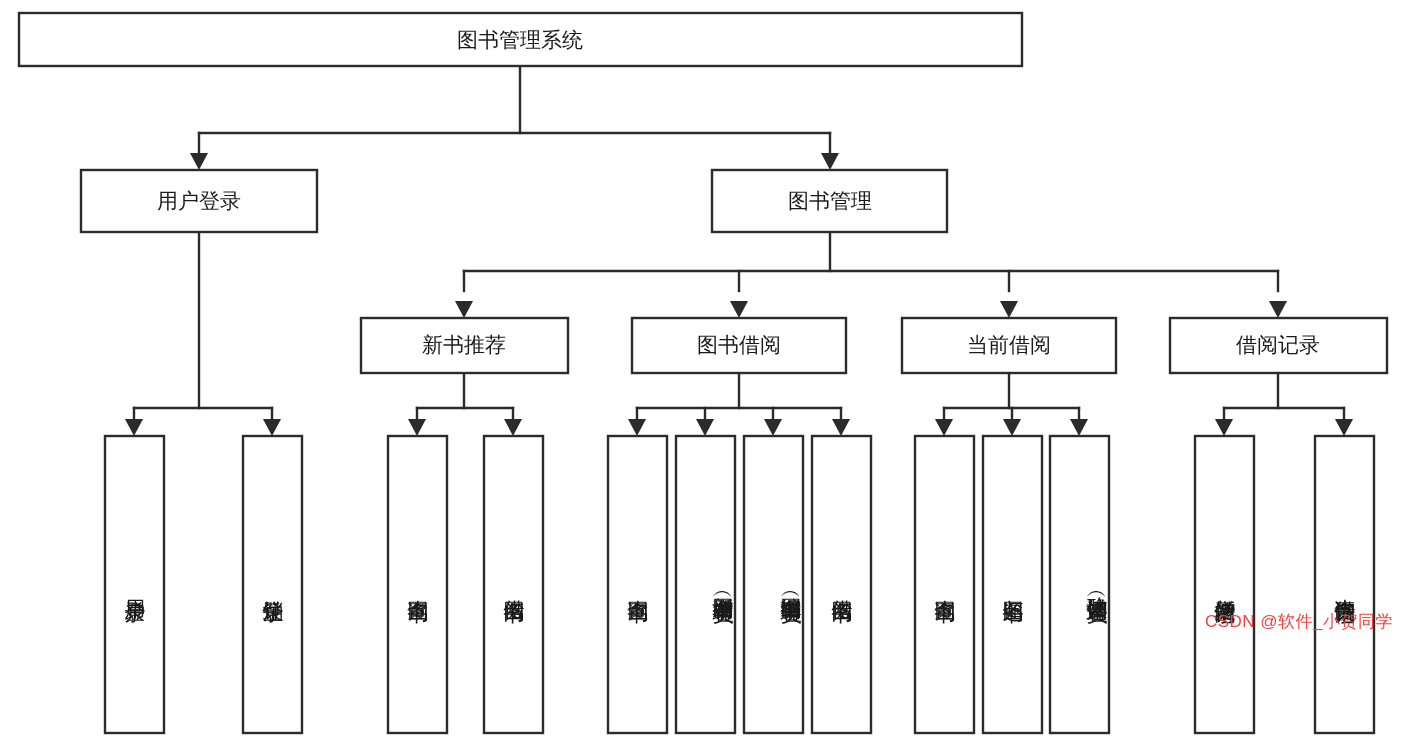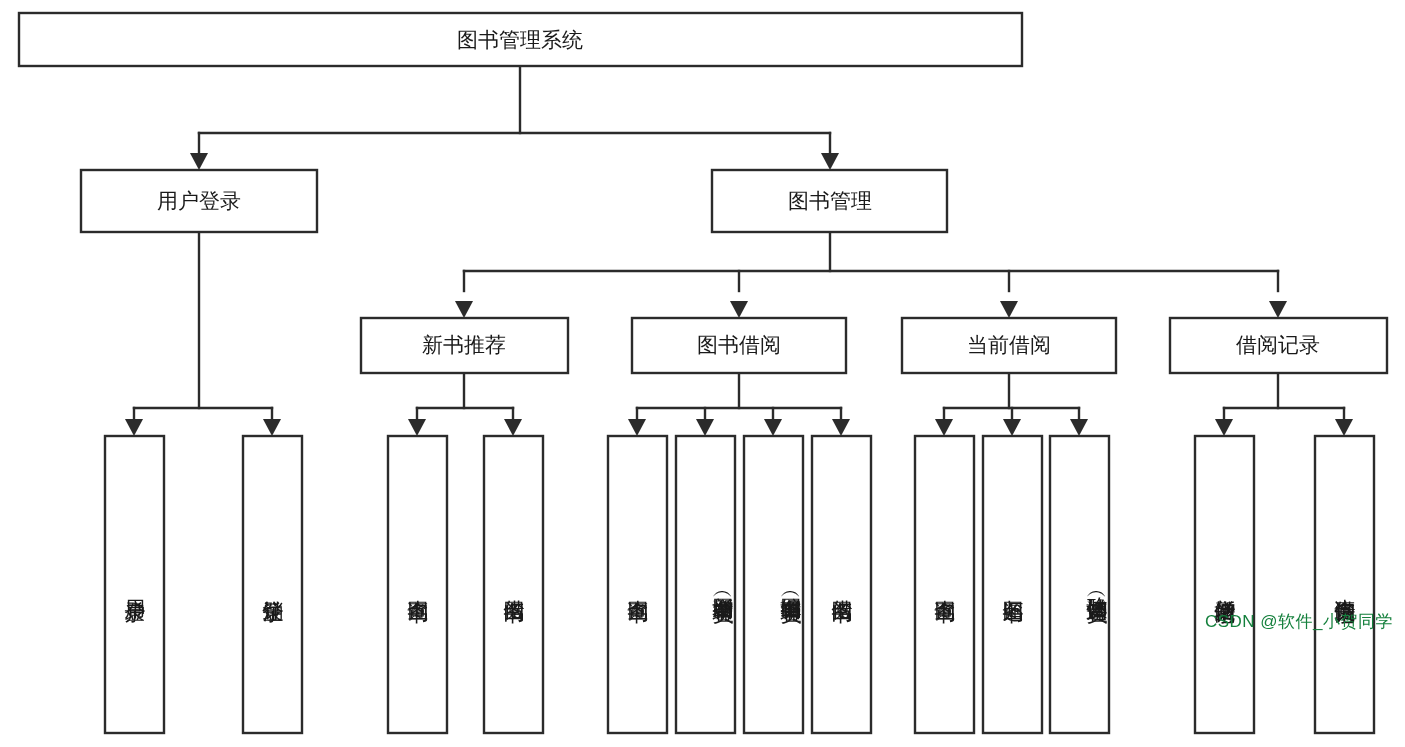--- a/index.html
+++ b/index.html
@@ -64,21 +64,21 @@
     color: #1a1a1a;
     white-space: nowrap;
     pointer-events: none;
   }
   #watermark {
     position: absolute;
     right: 12px;
     bottom: 6px;
     font-family: "Liberation Sans", "DejaVu Sans", sans-serif;
     font-size: 17px;
-    color: #15803d;
+    color: #ef4444;
     letter-spacing: 0.5px;
     white-space: nowrap;
   }
 </style>
 </head>
 <body>
 
 <div id="diagram-root">
 
   <svg id="diagram-svg" viewBox="0 0 1405 747" xmlns="http://www.w3.org/2000/svg">

